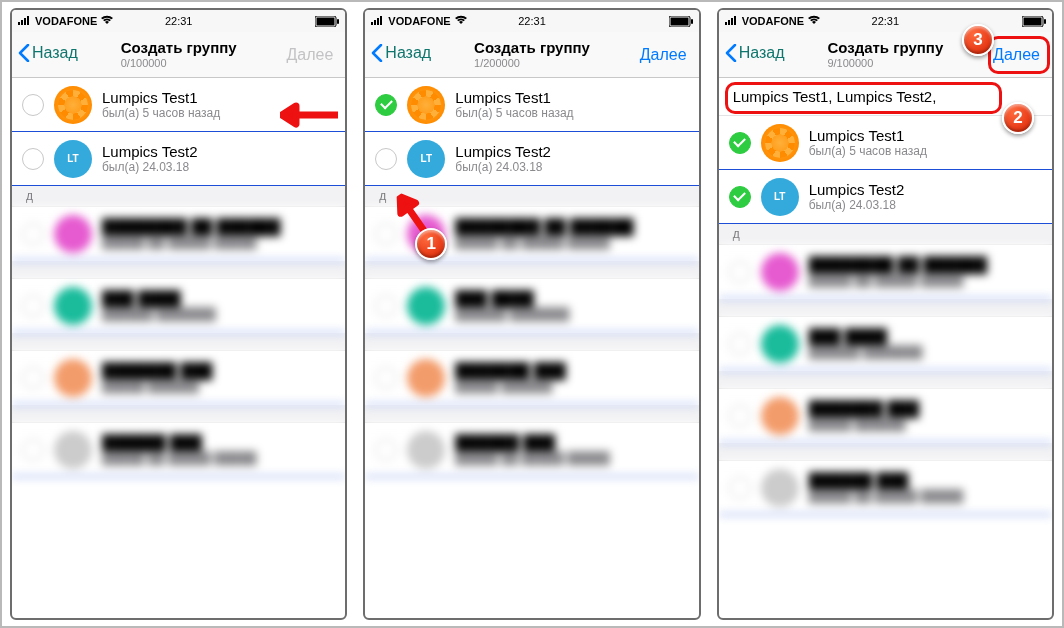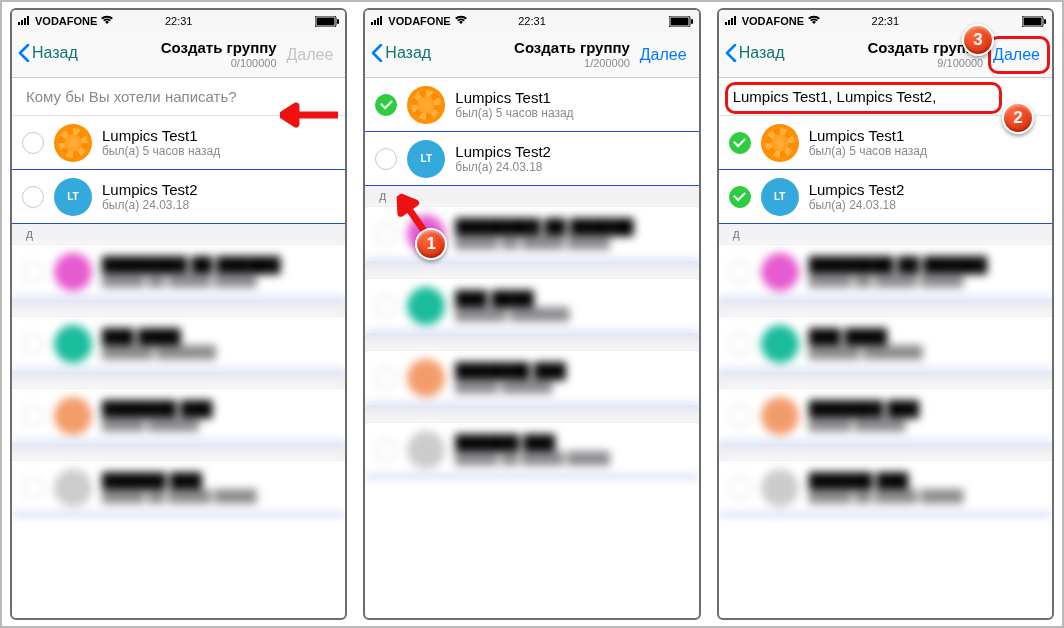--- a/index.html
+++ b/index.html
@@ -57,23 +57,22 @@
     color: #0f766e;
     font-size: 16px;
     display: flex;
     gap: 2px;
     cursor: pointer;
   }
   .nav-title-wrap {
     position: absolute;
     left: 50%;
     transform: translateX(-50%);
-    text-align: right;
+    text-align: left;
     line-height: 1.1;
-    margin-left: 40px;
   }
   .nav-title { font-size: 15px; font-weight: 600; color:#000;}
   .nav-sub { font-size: 11px; color: #8a8a8e;}
   .nav-next {
     margin-left: auto;
     font-size: 16px;
     color: #007aff;
     cursor: pointer;
     padding: 4px 6px;
   }
@@ -216,21 +215,20 @@
             </svg></span>
         <span>Назад</span>
       </div>
       <div class="nav-title-wrap">
         <div class="nav-title">Создать группу</div>
         <div class="nav-sub">0/100000</div>
       </div>
       <div class="nav-next disabled">Далее</div>
     </div>
 
-    <div class="searchrow placeholder">Кому бы Вы хотели написать?</div>
 
     <div class="list">
       <div class="row">
         <div class="check"></div>
         <div class="avatar orange"></div>
         <div class="ctext">
           <div class="cname">Lumpics Test1</div>
           <div class="cstatus">был(а) 5 часов назад</div>
         </div>
       </div>

